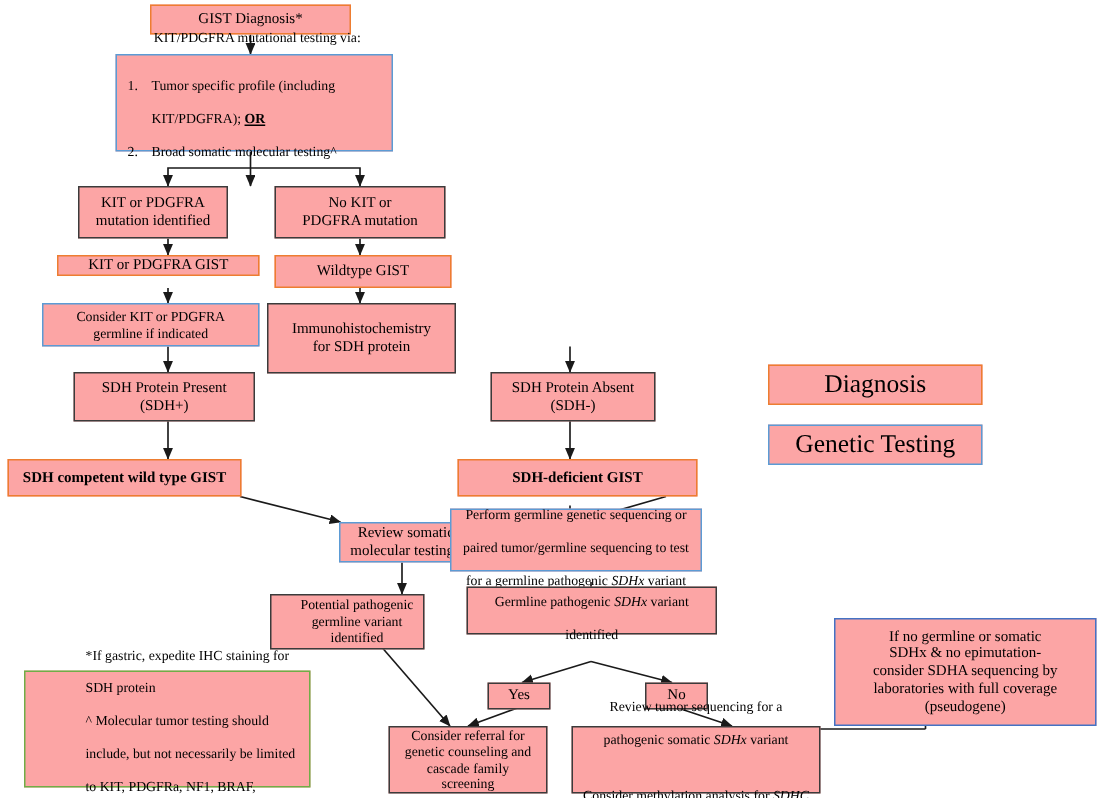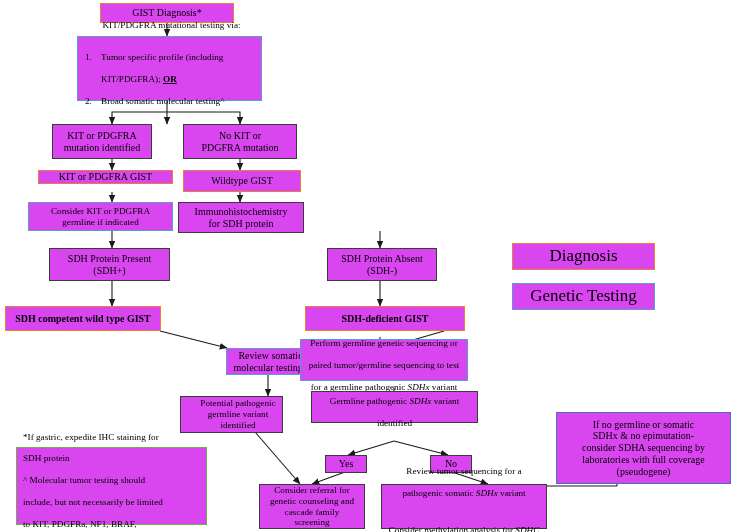--- a/index.html
+++ b/index.html
@@ -6,29 +6,29 @@
   body{
     width:734px;height:532px;position:relative;overflow:hidden;
     font-family:"Liberation Serif","DejaVu Serif",serif;
     color:#000000;
   }
   #canvas{position:absolute;left:0;top:0;width:734px;height:532px;}
   svg.edges{position:absolute;left:0;top:0;width:734px;height:532px;pointer-events:none;}
   .node{
     position:absolute;box-sizing:border-box;
     display:flex;align-items:center;justify-content:center;
-    text-align:center;background:#d946ef;
+    text-align:center;background:#fca5a5;
     line-height:1.18;
     white-space:pre-line;
   }
   .node .txt{display:block;width:100%;padding:0 3px;}
   .b-orange{border:1.6px solid #ED7D31;}
   .b-blue{border:1.4px solid #5B9BD5;}
   .b-black{border:1.6px solid #3B3B3B;}
-  .b-green{border:1.6px solid #70AD47;}
+  .b-green{border:1.6px solid #70AD47;padding-left:34px;}
   .b-blue2{border:1.4px solid #4472C4;margin-top:27px;}
   .bold{font-weight:bold;}
   .left{justify-content:flex-start;text-align:left;}
   .left .txt{padding-left:6px;}
   .fs9{font-size:9.2px;}
   .fs10{font-size:10px;}
   .fs16{font-size:17px;margin-top:44px;}
   .listbox .txt{padding-left:7px;}
   .ol{margin:0;padding:0;list-style:none;}
   .ol li{display:flex;gap:5px;margin:0;}
@@ -114,21 +114,21 @@
     <span class="txt">KIT or PDGFRA GIST</span>
   </div>
   <div class="node b-orange fs10" style="left:183px;top:170px;width:118px;height:22px;">
     <span class="txt">Wildtype GIST</span>
   </div>
 
   <div class="node b-blue fs9" style="left:28px;top:202px;width:145px;height:29px;">
     <span class="txt">Consider KIT or PDGFRA
 germline if indicated</span>
   </div>
-  <div class="node b-black fs10" style="left:178px;top:202px;width:126px;height:31px;justify-content:flex-end;">
+  <div class="node b-black fs10" style="left:178px;top:202px;width:126px;height:47px;justify-content:flex-end;">
     <span class="txt">Immunohistochemistry
 for SDH protein</span>
   </div>
 
   <div class="node b-black fs10" style="left:49px;top:248px;width:121px;height:33px;">
     <span class="txt">SDH Protein Present
 (SDH+)</span>
   </div>
   <div class="node b-black fs10" style="left:327px;top:248px;width:110px;height:33px;">
     <span class="txt">SDH Protein Absent

